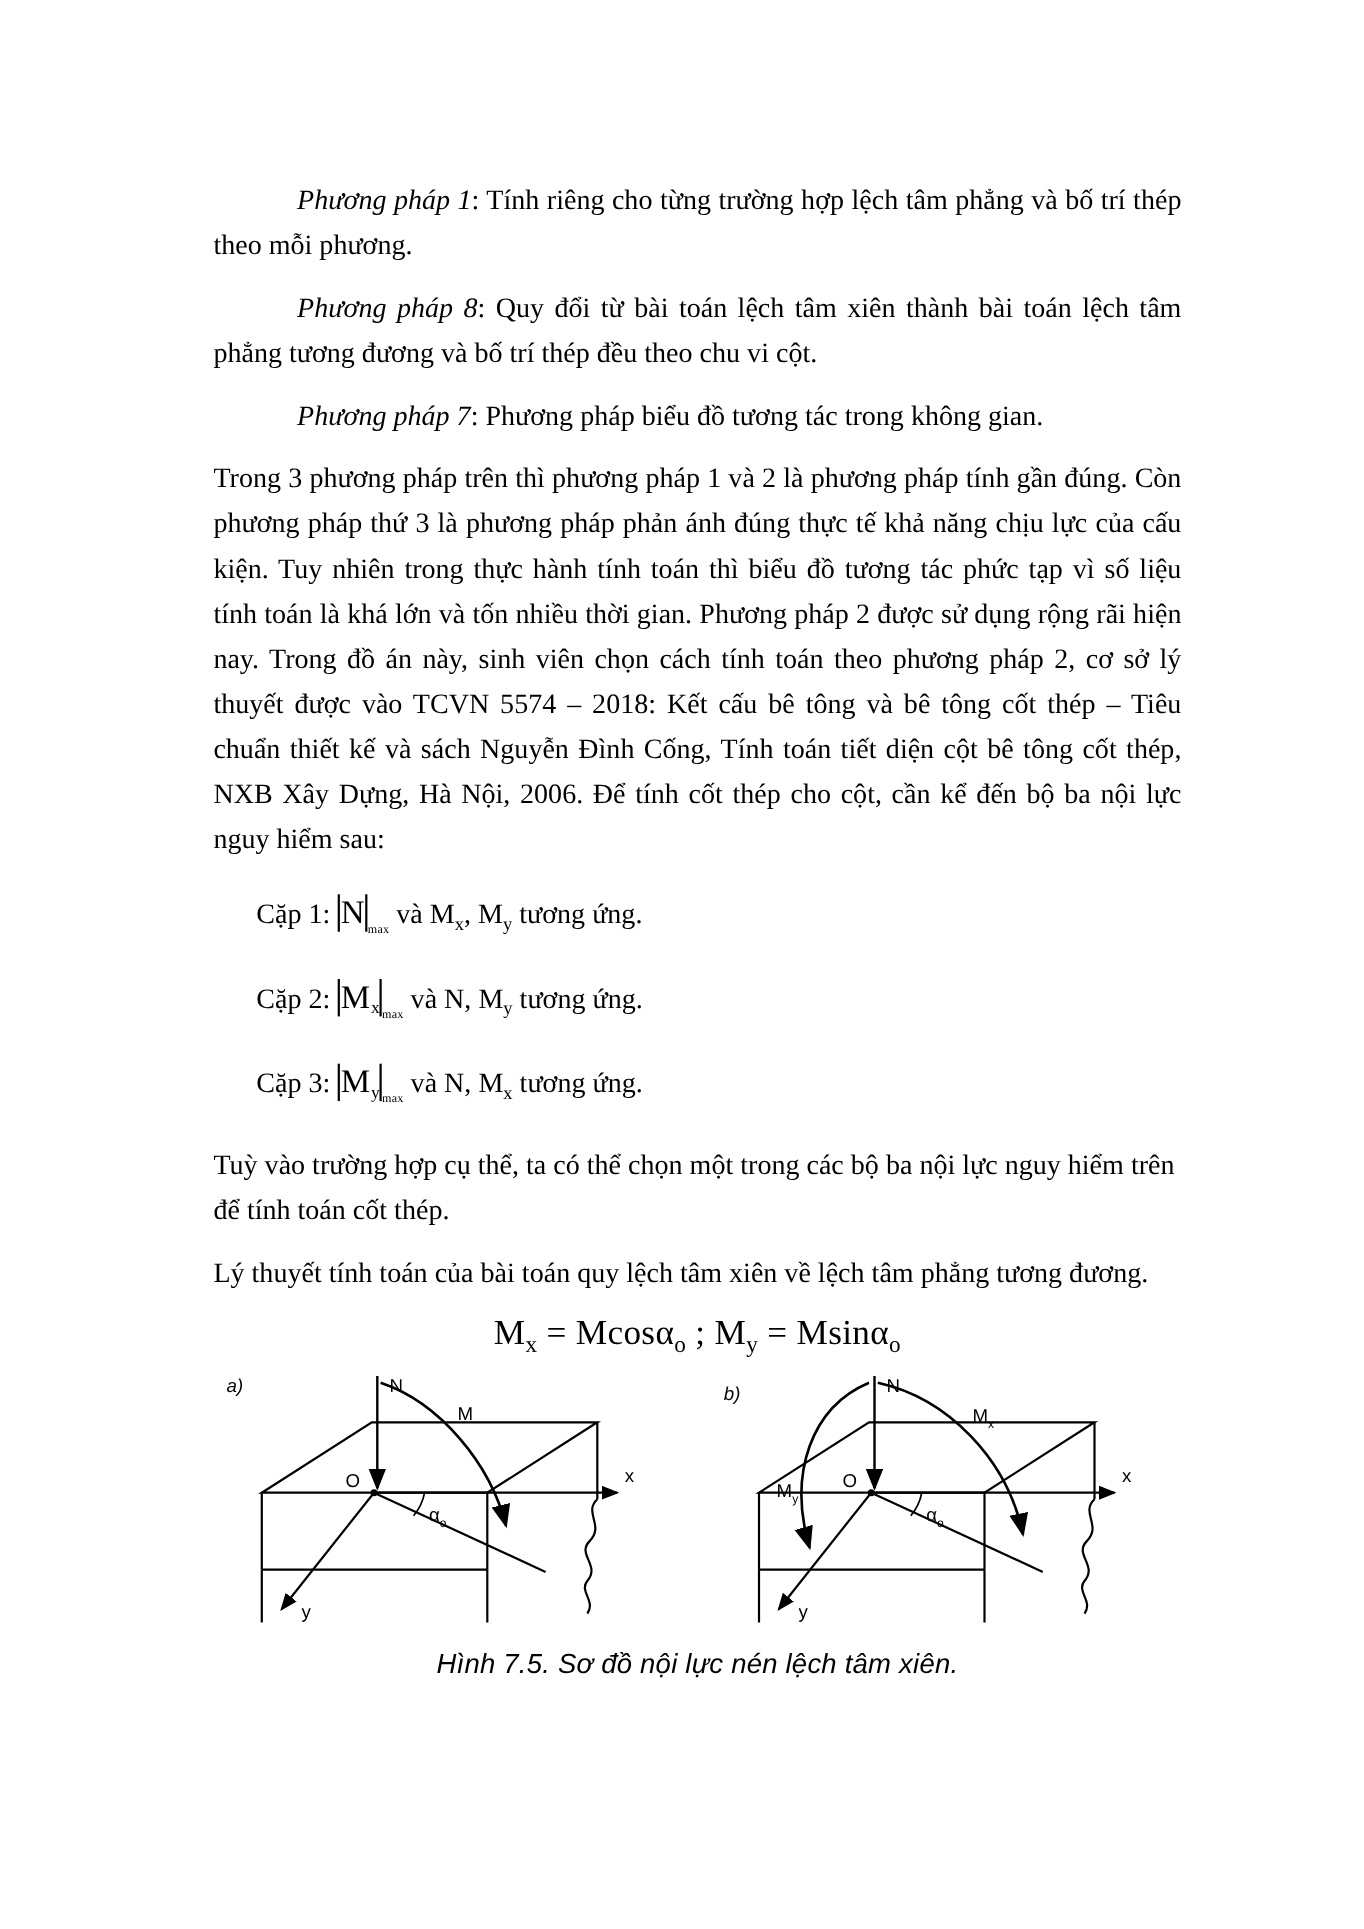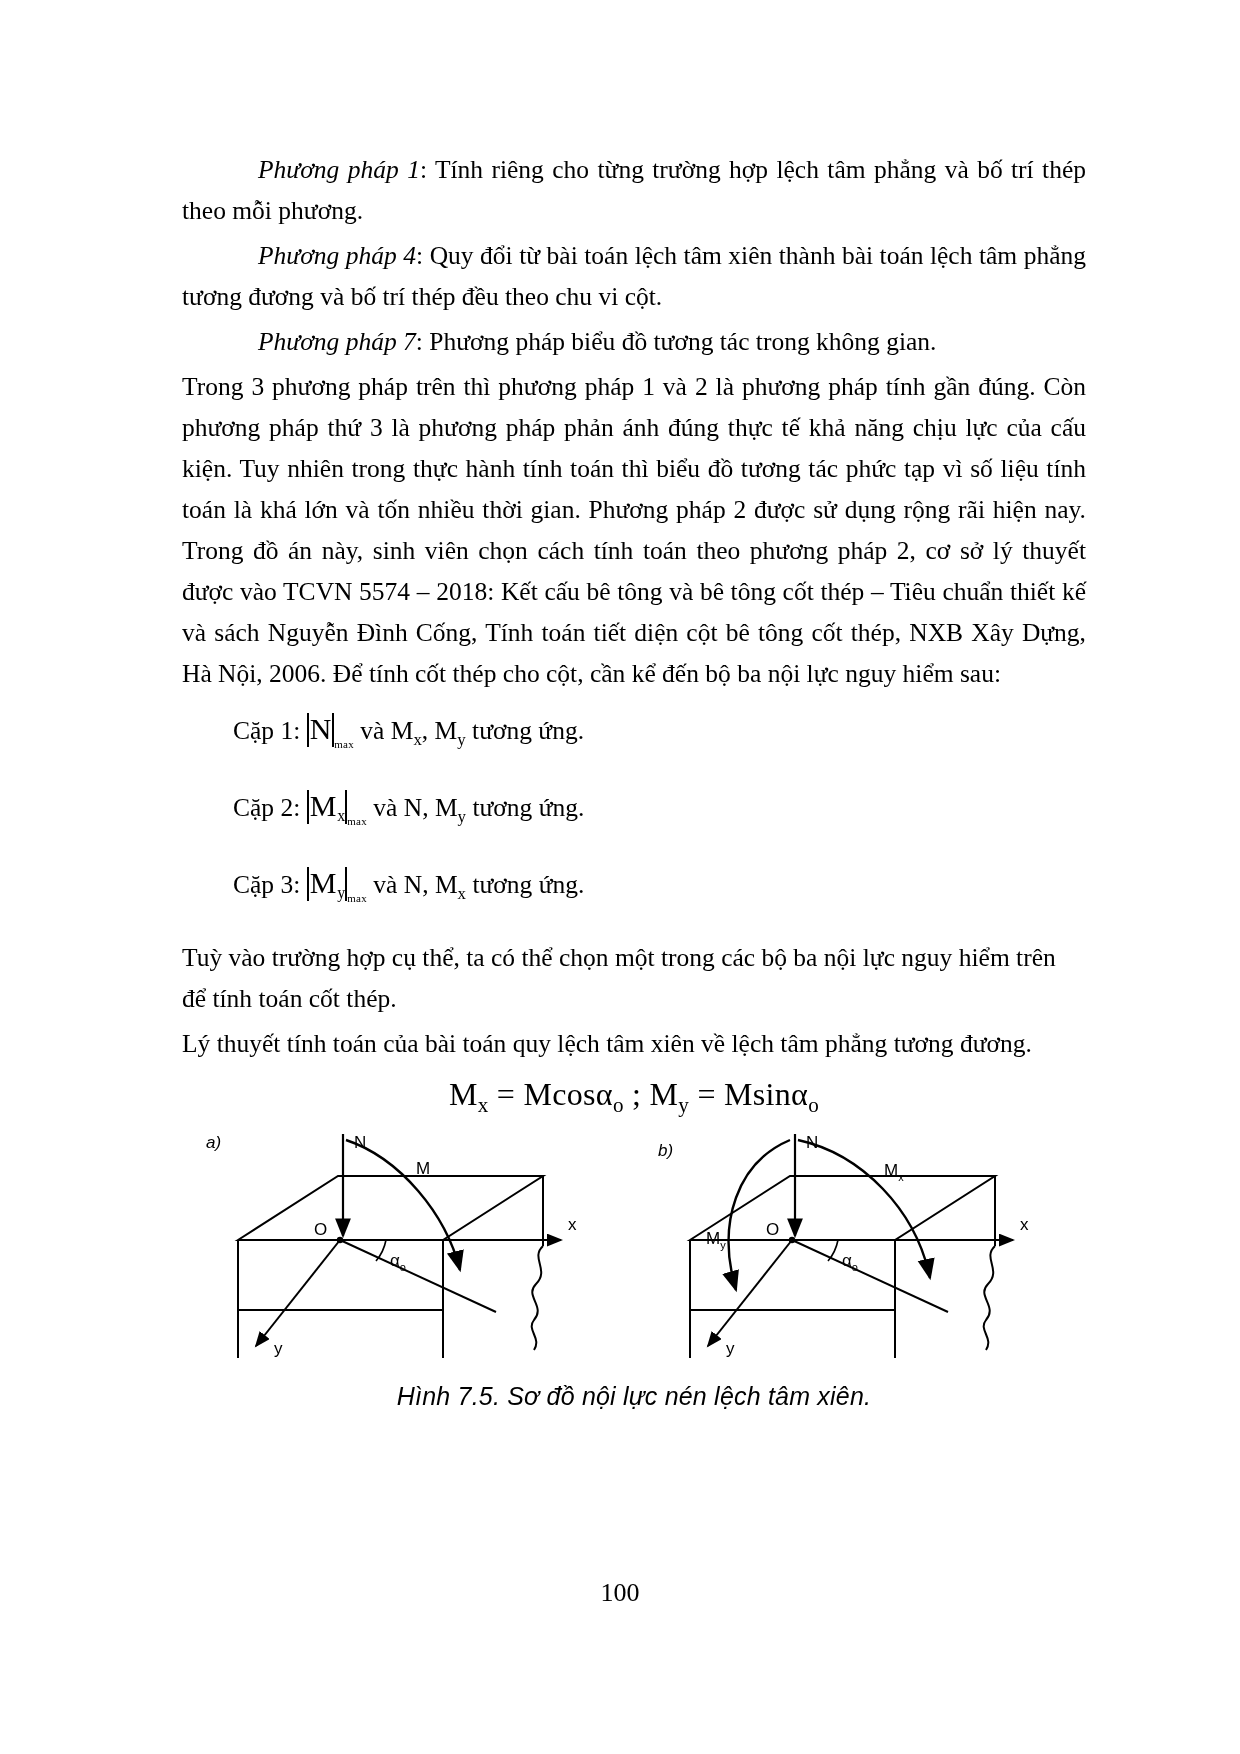--- a/index.html
+++ b/index.html
@@ -21,21 +21,21 @@
     width: 1240px;
     height: 1754px;
   }
   .content {
     position: absolute;
     left: 178px;
     top: 145px;
     width: 912px;
   }
   p.body {
-    margin: 4px;
+    margin: 16px;
     font-size: 25.5px;
     line-height: 41px;
     text-align: justify;
     text-justify: inter-word;
   }
   p.body.nojust { text-align: left; }
   .indent { display: inline-block; width: 76px; }
   .it { font-style: italic; }
 
   
@@ -116,21 +116,21 @@
   }
 </style>
 </head>
 <body>
 
 <div class="page">
   <div class="content">
 
     <p class="body"><span class="indent"></span><span class="it">Phương pháp 1</span><span>: Tính riêng cho từng trường hợp lệch tâm phẳng và bố trí thép theo mỗi phương.</span></p>
 
-    <p class="body"><span class="indent"></span><span class="it">Phương pháp 4</span><span>: Quy đổi từ bài toán lệch tâm xiên thành bài toán lệch tâm phẳng tương đương và bố trí thép đều theo chu vi cột.</span></p>
+    <p class="body"><span class="indent"></span><span class="it">Phương pháp 8</span><span>: Quy đổi từ bài toán lệch tâm xiên thành bài toán lệch tâm phẳng tương đương và bố trí thép đều theo chu vi cột.</span></p>
 
     <p class="body nojust"><span class="indent"></span><span class="it">Phương pháp 7</span><span>: Phương pháp biểu đồ tương tác trong không gian.</span></p>
 
     <p class="body">Trong 3 phương pháp trên thì phương pháp 1 và 2 là phương pháp tính gần đúng. Còn phương pháp thứ 3 là phương pháp phản ánh đúng thực tế khả năng chịu lực của cấu kiện. Tuy nhiên trong thực hành tính toán thì biểu đồ tương tác phức tạp vì số liệu tính toán là khá lớn và tốn nhiều thời gian. Phương pháp 2 được sử dụng rộng rãi hiện nay. Trong đồ án này, sinh viên chọn cách tính toán theo phương pháp 2, cơ sở lý thuyết được vào TCVN 5574 – 2018: Kết cấu bê tông và bê tông cốt thép – Tiêu chuẩn thiết kế và sách Nguyễn Đình Cống, Tính toán tiết diện cột bê tông cốt thép, NXB Xây Dựng, Hà Nội, 2006. Để tính cốt thép cho cột, cần kể đến bộ ba nội lực nguy hiểm sau:</p>
 
     <div class="pair-row">
       <span>Cặp 1:</span>
       <span class="absbar"><span class="bar"></span><span class="inner">N</span><span class="bar"></span><span class="sub-max">max</span></span>
       <span>và M</span><sub class="n">x</sub><span>, M</span><sub class="n">y</sub><span> tương ứng.</span>
     </div>
@@ -236,14 +236,13 @@
 
           <text x="28" y="38" class="fig-label">b)</text>
         </g>
       </svg>
     </div>
 
     <p class="caption" style="margin-top:14px;">Hình 7.5. Sơ đồ nội lực nén lệch tâm xiên.</p>
 
   </div>
 
-  <div class="pageno">100</div>
 </div>
 
 </body></html>

